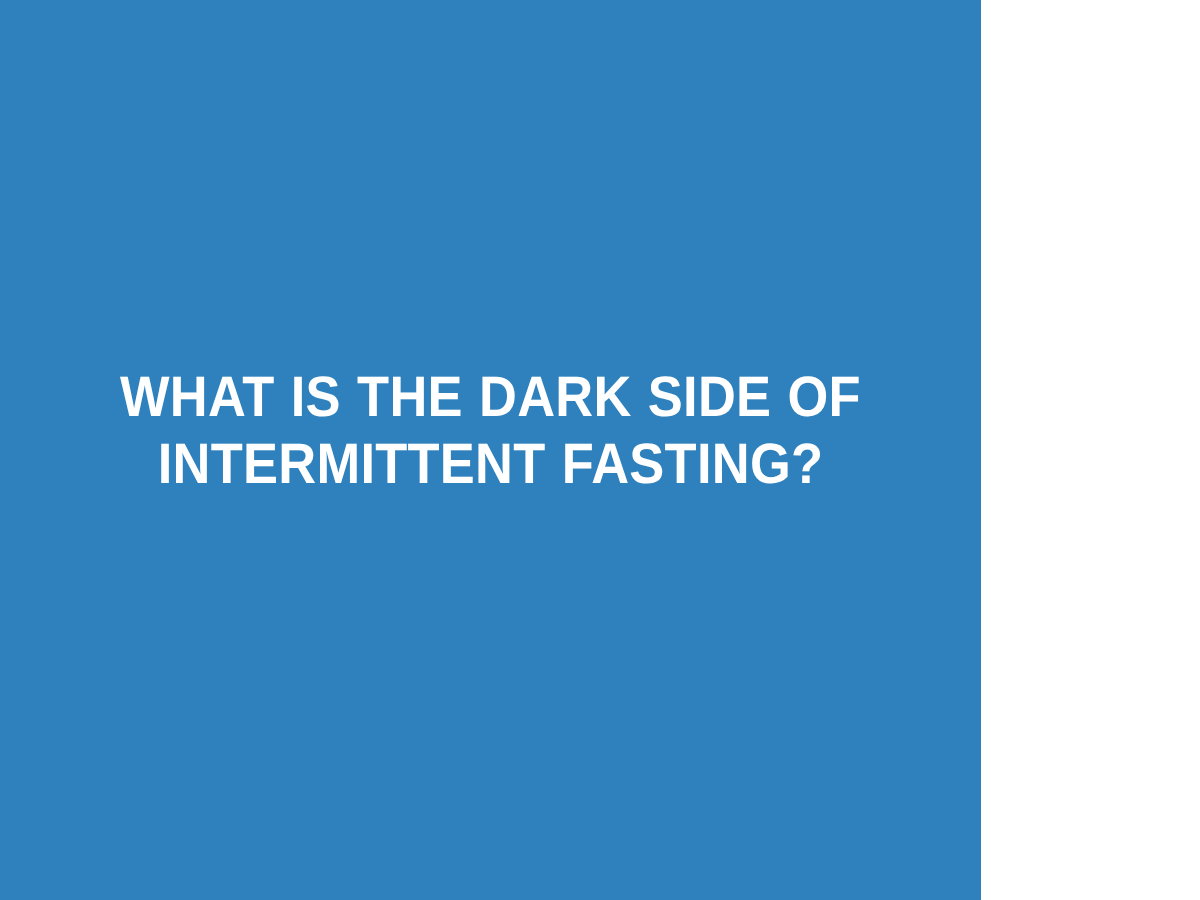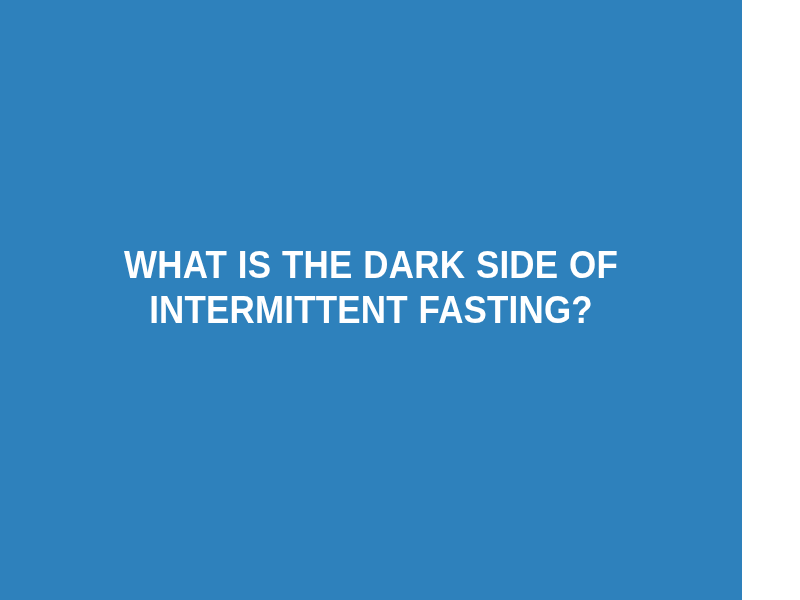--- a/index.html
+++ b/index.html
@@ -12,21 +12,21 @@
     width: 800px;
     height: 600px;
     overflow: hidden;
     font-family: "Liberation Sans", sans-serif;
   }
 
   
   .title-card {
     position: relative;
     box-sizing: border-box;
-    width: 742px;
+    width: 654px;
     height: 600px;
     background-color: #2e81bc;
     display: flex;
     align-items: center;
     justify-content: center;
   }
 
   
   .headline-block {
     position: absolute;

